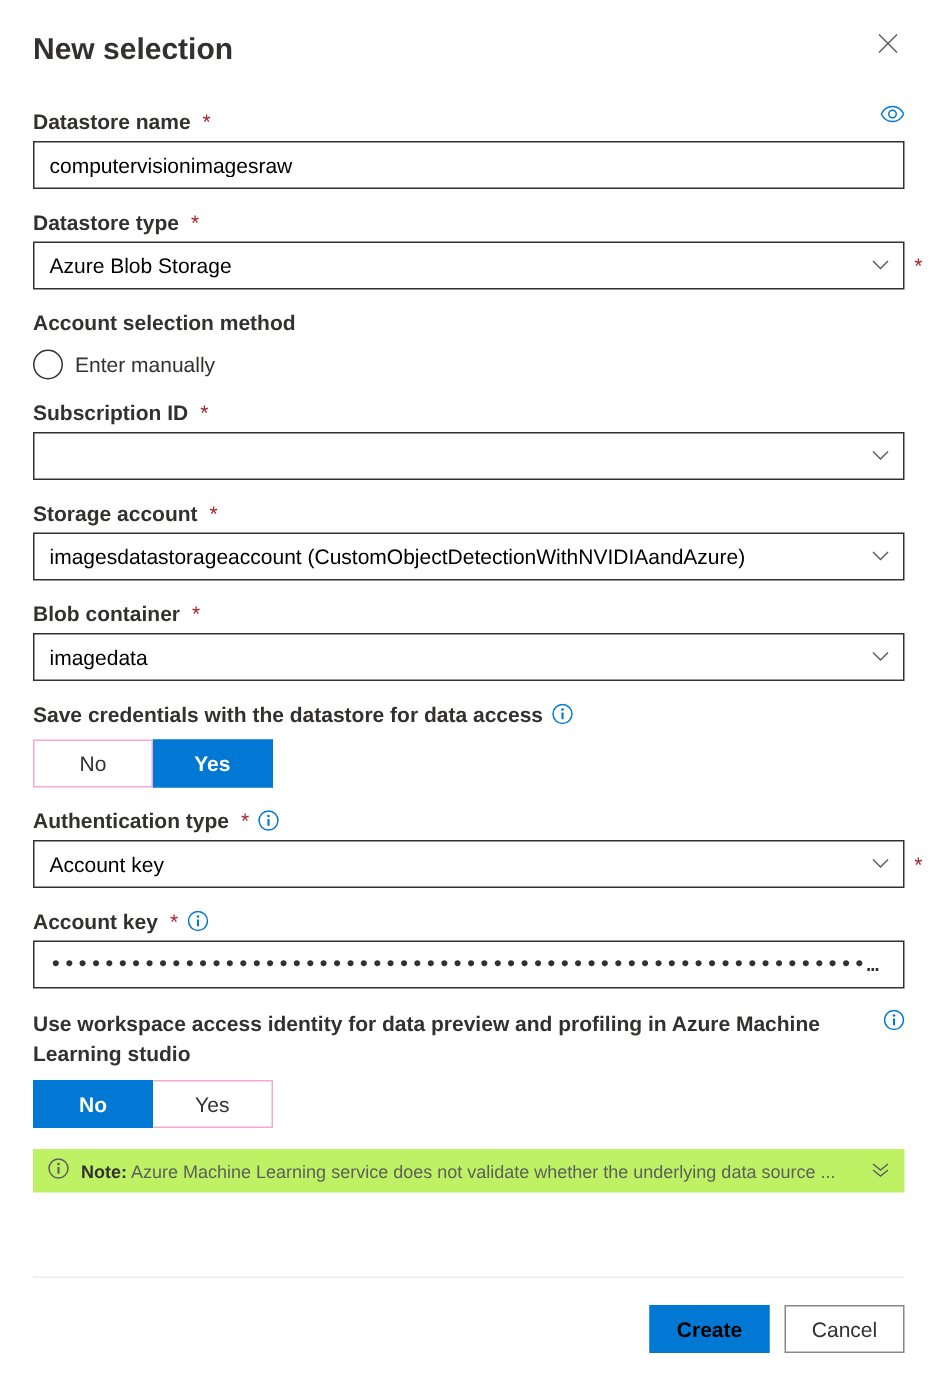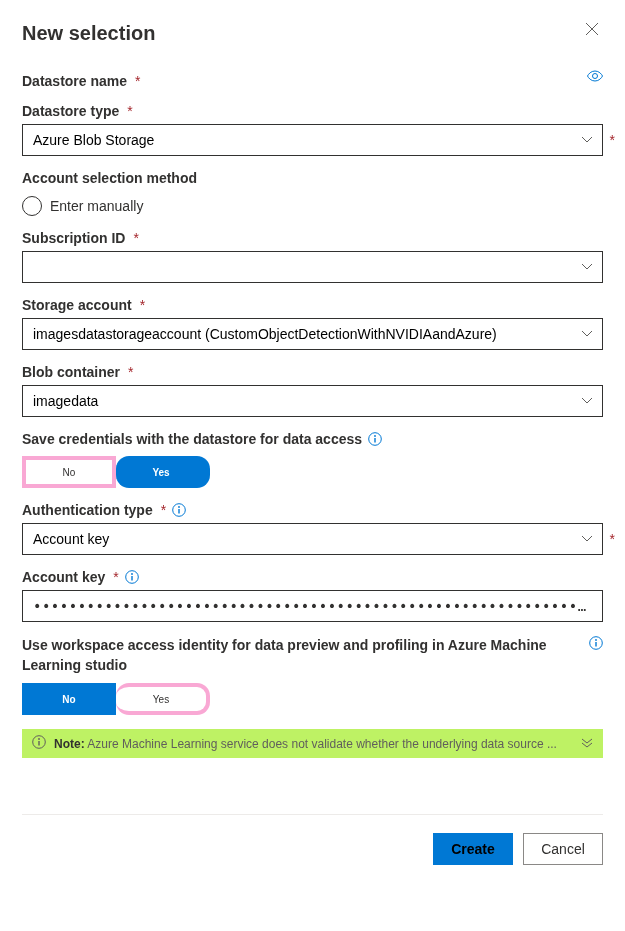--- a/index.html
+++ b/index.html
@@ -109,33 +109,32 @@
     border-color: #0078D4;
   }
   .radio-dot {
     width: 10px; height: 10px; border-radius: 50%; background: #0078D4;
   }
   .toggle-group {
     display: inline-flex;
     margin-top: 4px;
   }
   .toggle-btn {
-    width: 94px;
+    width: 80px;
     height: 32px;
-    border: 4px solid #f9a8d4;
+    border: 1px solid #f9a8d4;
     background: #fff;
     display: flex;
     align-items: center;
     justify-content: center;
     cursor: pointer;
-    font-size: 10px;
+    font-size: 14px;
   }
   .toggle-btn + .toggle-btn {
     border-left: none;
-    border-radius: 13px;
   }
   .toggle-btn.active {
     background: #0078D4;
     border-color: #0078D4;
     color: #fff;
     font-weight: 600;
   }
   .info-icon {
     display: inline-flex;
     align-items: center;
@@ -219,20 +218,21 @@
     <div class="field-label">
       <span>Datastore name</span>
       <span class="req">*</span>
     </div>
     <span class="eye-icon">
       <svg width="16" height="12" viewBox="0 0 16 12">
           <path d="M8 1 C4 1 1.5 4 0.5 6 C1.5 8 4 11 8 11 C12 11 14.5 8 15.5 6 C14.5 4 12 1 8 1 Z" fill="none" stroke="#0078D4" stroke-width="1"></path>
           <circle cx="8" cy="6" r="2.5" fill="none" stroke="#0078D4" stroke-width="1"></circle>
         </svg>
     </span>
+    <input class="text-input" type="text" value="computervisionimagesraw" style="">
   </div>
 
   <div class="field-row">
     <div class="field-label">
       <span>Datastore type</span>
       <span class="req">*</span>
     </div>
     <div class="select-wrap">
       <button class="select-input">
         <span>Azure Blob Storage</span>

